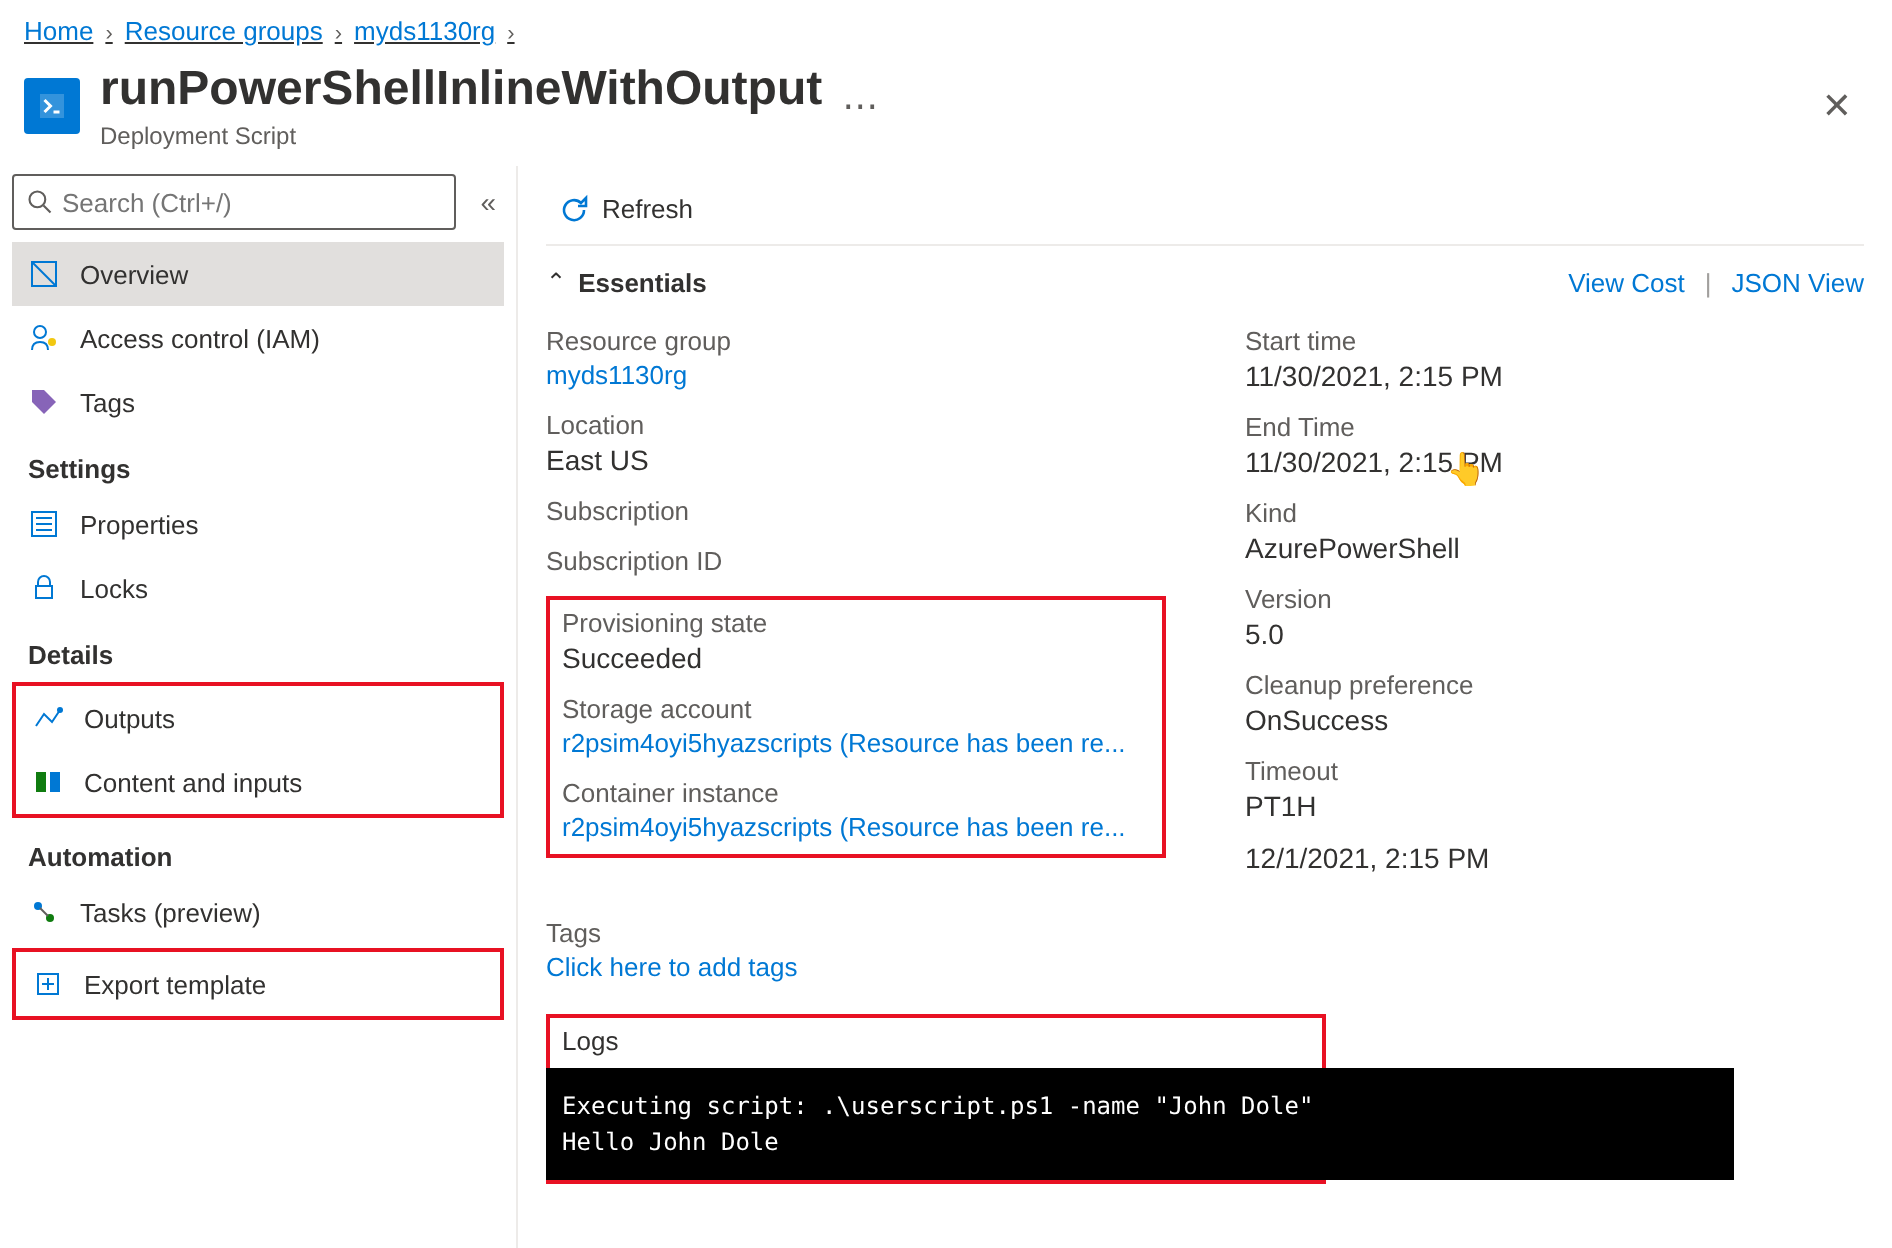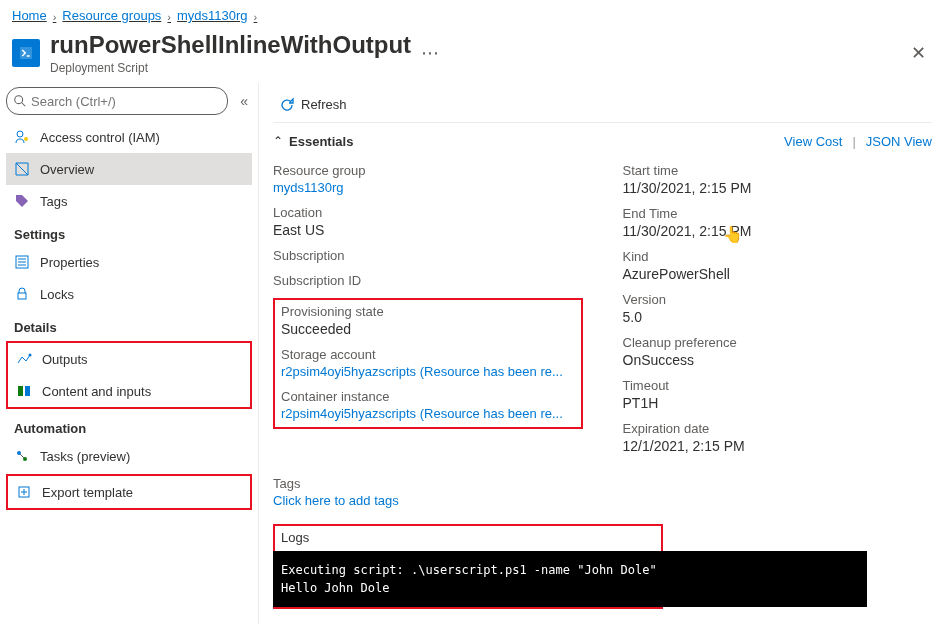--- a/index.html
+++ b/index.html
@@ -44,21 +44,21 @@
     width: 258px;
     flex-shrink: 0;
     padding: 4px 6px;
     overflow-y: auto;
   }
   .search-row { display: flex; align-items: center; gap: 8px; margin-bottom: 6px;}
   .search-box {
     flex:1;
     display: flex; align-items: center;
     border: 1px solid #605e5c;
-    border-radius: 13px;
+    border-radius: 2px;
     height: 28px;
     padding: 0 6px;
   }
   .search-box svg { width:14px; height:14px; fill:#605e5c; margin-right:4px;}
   .search-box input {
     border: none; outline: none; flex:1; font-size: 13px;
   }
   .collapse-btn { color:#605e5c; cursor:pointer; font-size:14px; padding:4px;}
   .nav-item {
     display: flex; align-items: center;
@@ -170,38 +170,38 @@
       <div class="search-box">
         <svg viewBox="0 0 16 16">
             <circle cx="6.5" cy="6.5" r="4.5" fill="none" stroke="#605e5c" stroke-width="1.2"></circle>
             <line x1="10" y1="10" x2="14" y2="14" stroke="#605e5c" stroke-width="1.2"></line>
           </svg>
         <input placeholder="Search (Ctrl+/)" style="">
       </div>
       <span class="collapse-btn">«</span>
     </div>
 
+    <div class="nav-item active">
+      <span class="nav-icn">
+          <svg viewBox="0 0 16 16">
+            <path d="M2 2h12v12H2z" fill="none" stroke="#0078d4"></path>
+            <path d="M2 2l12 12" stroke="#0078d4"></path>
+          </svg>
+        </span>
+      <span>Overview</span>
+    </div>
     <div class="nav-item">
       <span class="nav-icn">
           <svg viewBox="0 0 16 16">
             <circle cx="6" cy="5" r="3" fill="none" stroke="#0078d4"></circle>
             <path d="M2 14c0-3 2-4 4-4s4 1 4 4" fill="none" stroke="#0078d4"></path>
             <circle cx="12" cy="10" r="2" fill="#f2c811"></circle>
           </svg>
         </span>
       <span>Access control (IAM)</span>
-    </div>
-    <div class="nav-item active">
-      <span class="nav-icn">
-          <svg viewBox="0 0 16 16">
-            <path d="M2 2h12v12H2z" fill="none" stroke="#0078d4"></path>
-            <path d="M2 2l12 12" stroke="#0078d4"></path>
-          </svg>
-        </span>
-      <span>Overview</span>
     </div>
     <div class="nav-item">
       <span class="nav-icn">
           <svg viewBox="0 0 16 16">
             <path d="M2 2h6l6 6-6 6-6-6z" fill="#8764b8"></path>
           </svg>
         </span>
       <span>Tags</span>
     </div>
 
@@ -346,21 +346,20 @@
         </div>
         <div class="ess-row">
           <div class="ess-label">Cleanup preference</div>
           <div class="ess-value">OnSuccess</div>
         </div>
         <div class="ess-row">
           <div class="ess-label">Timeout</div>
           <div class="ess-value">PT1H</div>
         </div>
         <div class="ess-row">
-          <div class="ess-label">Expiration date</div>
           <div class="ess-value">12/1/2021, 2:15 PM</div>
         </div>
       </div>
     </div>
 
     <div class="tags-row">
       <div class="ess-label">Tags</div>
       <div class="ess-link">Click here to add tags</div>
     </div>
 

